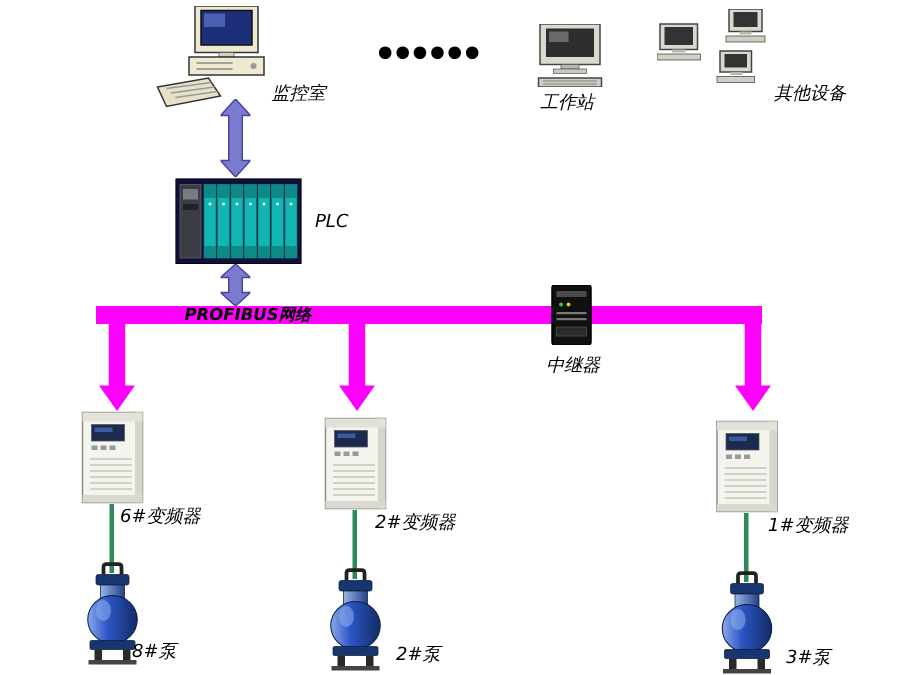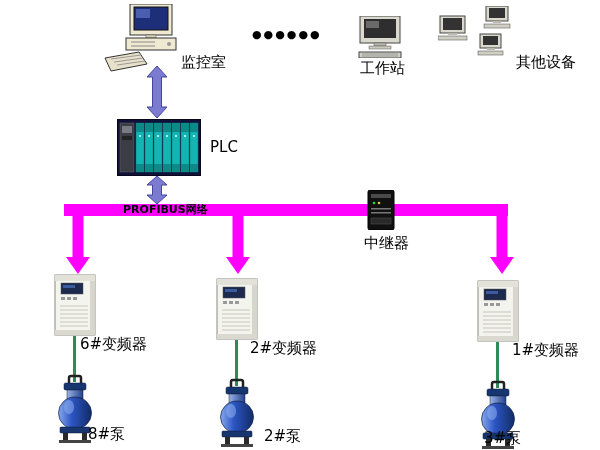--- a/index.html
+++ b/index.html
@@ -1,22 +1,22 @@
 <!DOCTYPE html>
 <html><head>
 <meta charset="utf-8">
 <style>
   html,body{margin:0;padding:0;background:#fff;}
   .canvas{
     position:relative;width:600px;height:450px;background:#ffffff;
     font-family:"DejaVu Sans","Liberation Sans",sans-serif;overflow:hidden;
   }
   .abs{position:absolute;}
-  .label{position:absolute;font-size:15px;color:#000;white-space:nowrap;line-height:13px;}
-  .bus-label{position:absolute;font-size:11px;font-weight:bold;color:#000;white-space:nowrap;line-height:12px;}
+  .label{position:absolute;font-size:12px;color:#000;white-space:nowrap;line-height:13px;font-style:italic;}
+  .bus-label{position:absolute;font-size:11px;font-weight:bold;color:#000;white-space:nowrap;line-height:12px;font-style:italic;}
   .bus{position:absolute;height:12px;}
   .greenline{position:absolute;width:3px;}
   .dots{position:absolute;font-size:11px;letter-spacing:2px;color:#000;line-height:12px;}
   svg{display:block;}
 </style>
 </head>
 <body>
 
 <div class="canvas">
 
@@ -283,15 +283,15 @@
       <rect x="8" y="9" width="22" height="7" rx="1.5" fill="#17356f" stroke="#0c1e42" stroke-width="0.5"></rect>
       <rect x="11" y="16" width="16" height="9" fill="url(#pumpNeck)" stroke="#123" stroke-width="0.5"></rect>
       <ellipse cx="19" cy="39" rx="16.5" ry="16" fill="url(#pumpBody)" stroke="#0c1e42" stroke-width="0.7"></ellipse>
       <ellipse cx="13" cy="33" rx="5" ry="7" fill="#8fb0ee" opacity="0.55"></ellipse>
       <rect x="4" y="53" width="30" height="6" rx="1" fill="#17356f" stroke="#0c1e42" stroke-width="0.5"></rect>
       <rect x="7" y="59" width="5" height="8" fill="#2a2a2a"></rect>
       <rect x="26" y="59" width="5" height="8" fill="#2a2a2a"></rect>
       <rect x="3" y="66" width="32" height="3" fill="#444"></rect>
     </svg>
   </div>
-  <div class="label" style="left:484px;top:432px">3#泵</div>
+  <div class="label" style="left:524px;top:432px">3#泵</div>
 
 </div>
 
 </body></html>

